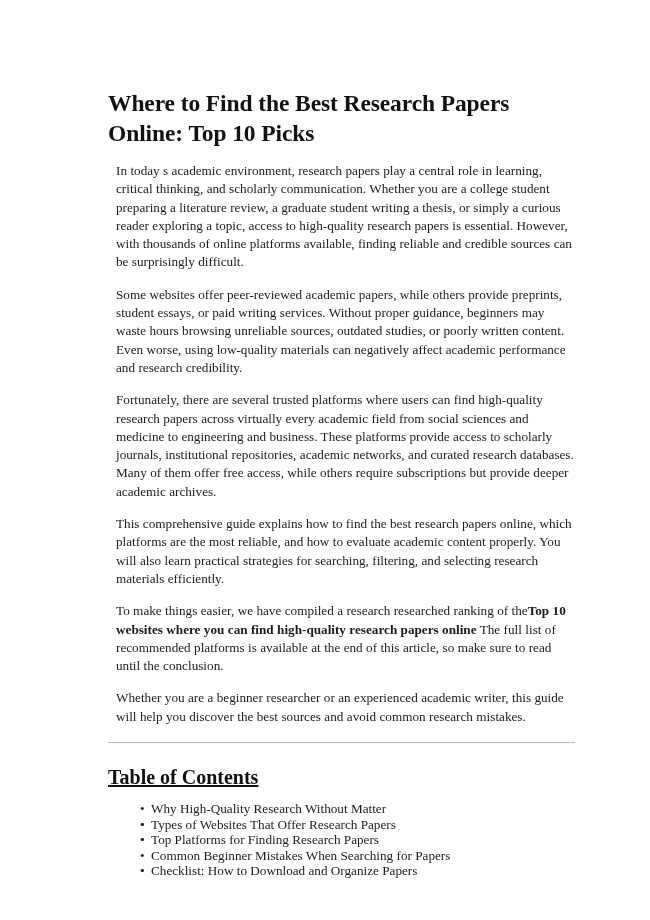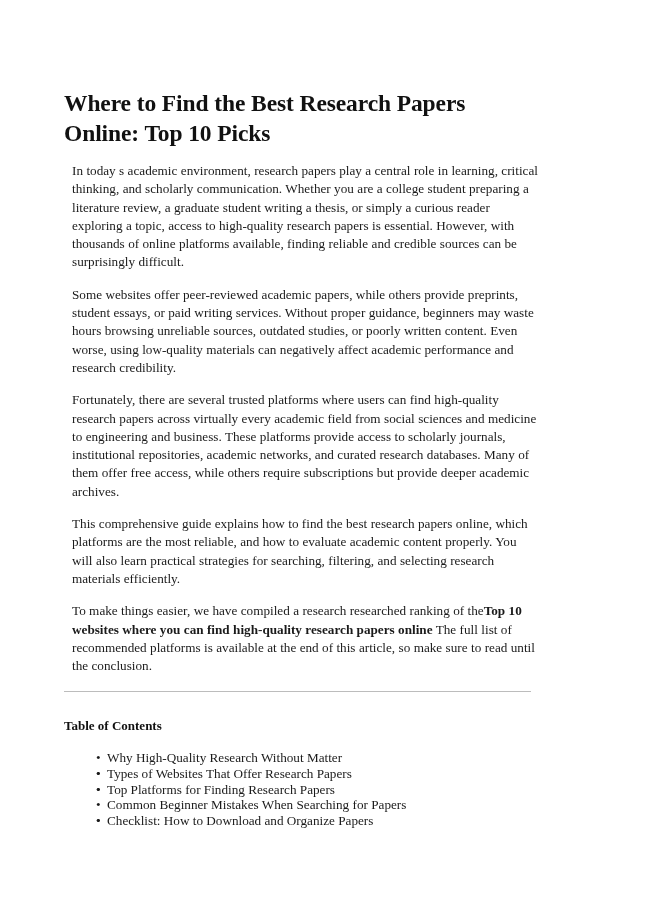--- a/index.html
+++ b/index.html
@@ -14,21 +14,21 @@
     color: #000000;
     overflow: hidden;
     -webkit-font-smoothing: antialiased;
   }
   .page {
     position: relative;
     width: 650px;
     height: 920px;
     background: #ffffff;
     box-sizing: border-box;
-    padding: 88px 76px 0 64px;
+    padding: 88px 76px 0 108px;
   }
   .doc-title {
     font-size: 23.5px;
     font-weight: bold;
     line-height: 30px;
     letter-spacing: -0.1px;
     margin: 0 0 14px 0;
     color: #111111;
     max-width: 470px;
   }
@@ -45,25 +45,26 @@
     font-weight: bold;
   }
   .divider {
     border: 0;
     border-top: 1px solid #bcbcbc;
     margin: 16px 0 0 0;
     width: 467px;
     height: 0;
   }
   .toc-heading {
-    font-size: 13px;
+    font-size: 20px;
     font-weight: bold;
     line-height: 24px;
     margin: 22px 0 12px 0;
     color: #111111;
+    text-decoration: underline;
   }
   .toc-list {
     list-style: none;
     margin: 0;
     padding: 0 0 0 32px;
   }
   .toc-list li {
     font-size: 13.2px;
     line-height: 15.6px;
     color: #1a1a1a;
@@ -89,20 +90,21 @@
   <p class="body-par">In today s academic environment, research papers play a central role in learning, critical thinking, and scholarly communication. Whether you are a college student preparing a literature review, a graduate student writing a thesis, or simply a curious reader exploring a topic, access to high-quality research papers is essential. However, with thousands of online platforms available, finding reliable and credible sources can be surprisingly difficult.</p>
 
   <p class="body-par">Some websites offer peer-reviewed academic papers, while others provide preprints, student essays, or paid writing services. Without proper guidance, beginners may waste hours browsing unreliable sources, outdated studies, or poorly written content. Even worse, using low-quality materials can negatively affect academic performance and research credibility.</p>
 
   <p class="body-par">Fortunately, there are several trusted platforms where users can find high-quality research papers across virtually every academic field   from social sciences and medicine to engineering and business. These platforms provide access to scholarly journals, institutional repositories, academic networks, and curated research databases. Many of them offer free access, while others require subscriptions but provide deeper academic archives.</p>
 
   <p class="body-par">This comprehensive guide explains how to find the best research papers online, which platforms are the most reliable, and how to evaluate academic content properly. You will also learn practical strategies for searching, filtering, and selecting research materials efficiently.</p>
 
   <p class="body-par"><span>To make things easier, we have compiled a research researched ranking of the</span><b>Top 10 websites where you can find high-quality research papers online</b><span> The full list of recommended platforms is available at the end of this article, so make sure to read until the conclusion.</span></p>
 
+  <p class="body-par">Whether you are a beginner researcher or an experienced academic writer, this guide will help you discover the best sources and avoid common research mistakes.</p>
 
   <hr class="divider">
 
   <h2 class="toc-heading">Table of Contents</h2>
 
   <ul class="toc-list">
     <li><span class="bullet">•</span><span>Why High-Quality Research Without Matter</span></li>
     <li><span class="bullet">•</span></li>
     <li><span class="bullet">•</span><span>Types of Websites That Offer Research Papers</span></li>
     <li><span class="bullet">•</span></li>

